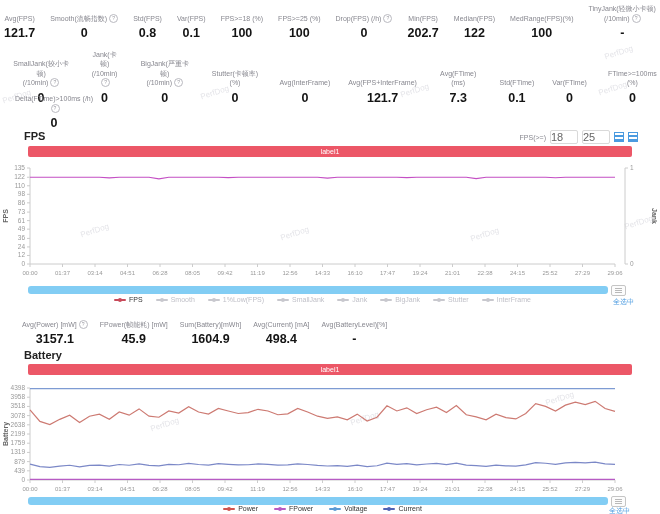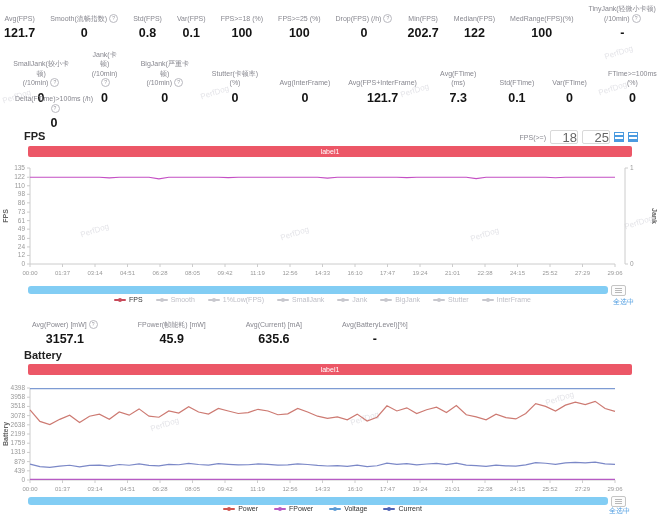--- a/index.html
+++ b/index.html
@@ -18,22 +18,22 @@
   .stat-label .sub{display:block;}
   .info-icon{display:inline-block;width:7px;height:7px;line-height:7px;border:1px solid #b9b9c0;border-radius:50%;
              font-size:5px;color:#9a9aa2;text-align:center;margin-left:2px;vertical-align:1px;}
   .stat-value{font-size:12.5px;font-weight:bold;color:#141414;height:20px;display:flex;align-items:center;justify-content:center;}
   
   .section-title{position:absolute;font-size:11px;font-weight:bold;color:#222;}
   .fps-title{left:24px;top:130px;}
   .bat-title{left:24px;top:349px;}
   .fps-controls{position:absolute;right:22px;top:130px;display:flex;align-items:center;gap:4px;}
   .ctl-label{font-size:7px;color:#87878f;}
-  .thr{width:26px;height:12px;border:1px solid #d9d9d9;border-radius:2px;font-size:13px;color:#666;
-       text-align:right;font-family:inherit;padding:0;background:#fff;}
+  .thr{width:26px;height:12px;border:1px solid #d9d9d9;border-radius:2px;font-size:11px;color:#666;
+       text-align:left;font-family:inherit;padding:0;background:#fff;}
   .grid-icon{width:8px;height:8px;border:1px solid #4b9be0;display:inline-block;
              background:repeating-linear-gradient(0deg,#4b9be0 0 2px,#fff 2px 4px);}
   
   .banner{position:absolute;left:28px;width:604px;height:11px;background:#ec5767;border-radius:2px;
           color:#fff;font-size:7px;display:flex;align-items:center;justify-content:center;}
   .banner-fps{top:146px;}
   .banner-bat{top:364px;}
   
   svg{position:absolute;left:0;}
   #c0{top:158px;}
@@ -51,21 +51,21 @@
   .legend{position:absolute;left:30px;width:585px;display:flex;justify-content:center;align-items:center;}
   .legend-fps{top:296px;gap:13px;}
   .legend-bat{top:505px;gap:16px;}
   .litem{display:flex;align-items:center;gap:3px;font-size:7px;cursor:pointer;}
   .lmark{position:relative;width:12px;height:2px;border-radius:1px;}
   .lmark i{position:absolute;left:4px;top:-1px;width:4px;height:4px;border-radius:50%;background:inherit;}
   .select-all{position:absolute;font-size:7px;color:#4b9be0;}
   .sa-fps{right:26px;top:297px;}
   .sa-bat{right:30px;top:506px;}
   
-  .bat-stats{left:32px;top:310px;gap:40px;}
+  .bat-stats{left:22px;top:310px;gap:12px;}
 </style>
 </head>
 <body>
 
 <div class="screen">
 
   <span class="wm" style="left:604px;top:48px">PerfDog</span>
   <span class="wm" style="left:2px;top:92px">PerfDog</span>
   <span class="wm" style="left:200px;top:88px">PerfDog</span>
   <span class="wm" style="left:400px;top:86px">PerfDog</span>
@@ -369,23 +369,29 @@
         <div class="stat-value">3157.1</div>
       </div>
       <div class="stat-cell">
         <div class="stat-label">
           <span>FPower(帧能耗) [mW]</span>
         </div>
         <div class="stat-value">45.9</div>
       </div>
       <div class="stat-cell">
         <div class="stat-label">
+          <span>Sum(Battery)[mWh]</span>
+        </div>
+        <div class="stat-value">1604.9</div>
+      </div>
+      <div class="stat-cell">
+        <div class="stat-label">
           <span>Avg(Current) [mA]</span>
         </div>
-        <div class="stat-value">635.6</div>
+        <div class="stat-value">498.4</div>
       </div>
       <div class="stat-cell">
         <div class="stat-label">
           <span>Avg(BatteryLevel)[%]</span>
         </div>
         <div class="stat-value">-</div>
       </div>
     </div>
 
   <div class="section-title bat-title">Battery</div>

